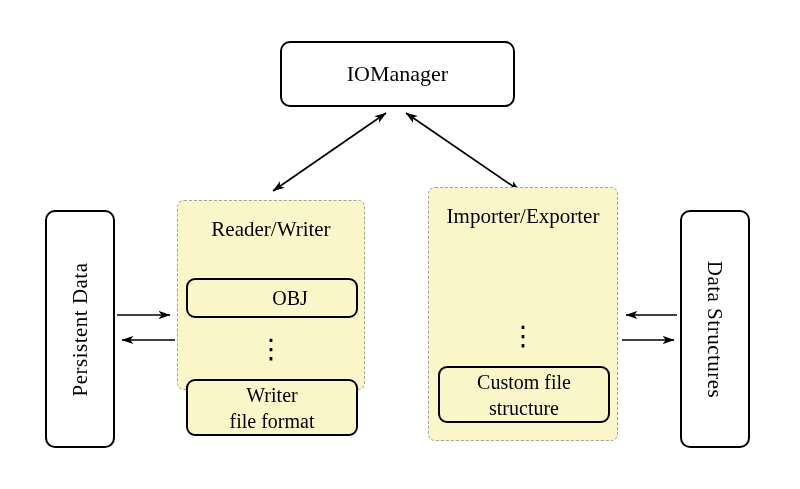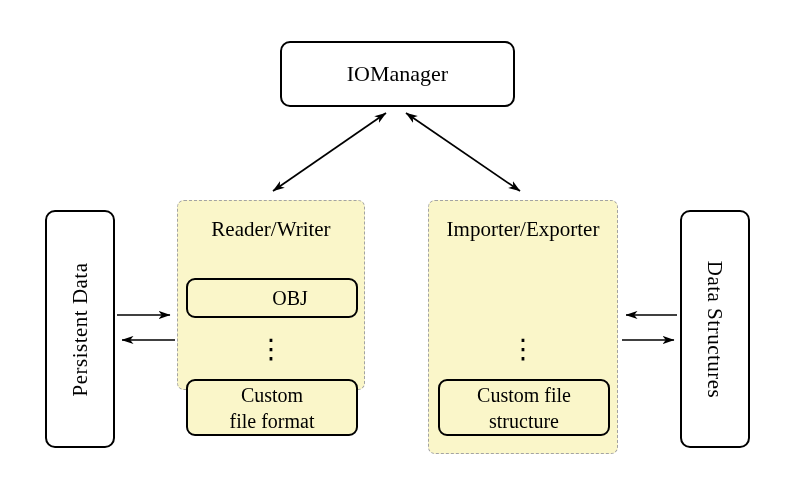--- a/index.html
+++ b/index.html
@@ -35,21 +35,21 @@
   .vlabel { white-space: nowrap; font-size: 21px; letter-spacing: 0.5px; }
   .rot-ccw { transform: rotate(-90deg); }
   .rot-cw  { transform: rotate(90deg); }
 
   .group {
     background: var(--group-fill, #faf6c9);
     border: 1.4px dashed var(--group-border, #a3a3a3);
     border-radius: 7px;
   }
   .group-left  { left: 177px; top: 200px; width: 188px; height: 190px; }
-  .group-right { left: 428px; top: 200px; width: 190px; height: 254px; }
+  .group-right { left: 428px; top: 187px; width: 190px; height: 254px; }
 
   .group-title {
     position: absolute;
     top: 17px; left: 0; right: 0;
     text-align: center;
     font-size: 21px;
     line-height: 1.1;
   }
 
   .inner-node {
@@ -119,21 +119,21 @@
   </div>
 
   <div class="abs plain-node side-node datastruct">
     <span class="vlabel rot-cw">Data Structures</span>
   </div>
 
   <div class="abs group group-left">
     <div class="group-title">Reader/Writer</div>
     <div class="inner-node row-first">OBJ</div>
     <div class="vdots">⋮</div>
-    <div class="inner-node row-last">Custom
+    <div class="inner-node row-last">Writer
 file format</div>
   </div>
 
   <div class="abs group group-right">
     <div class="group-title">Importer/Exporter</div>
     <div class="vdots">⋮</div>
     <div class="inner-node row-last">Custom file
 structure</div>
   </div>
 

